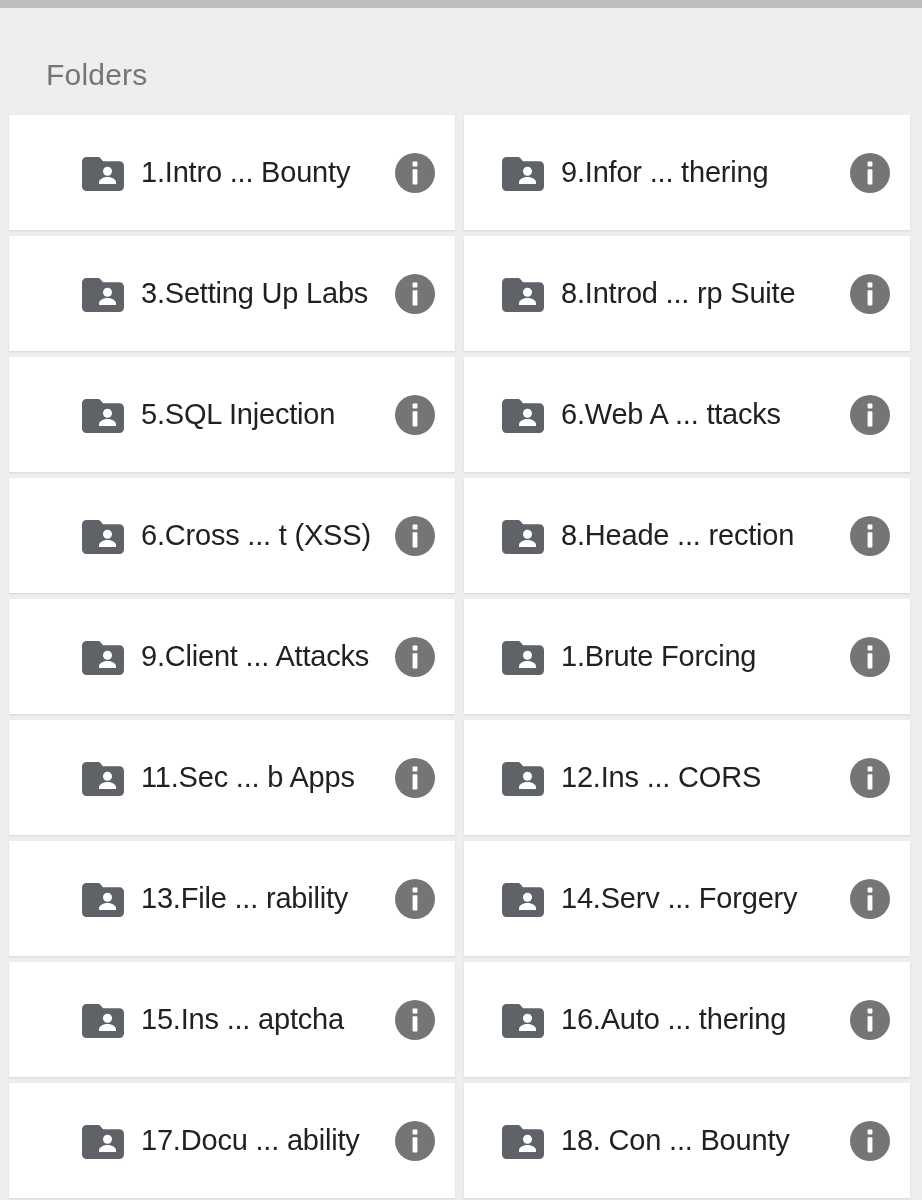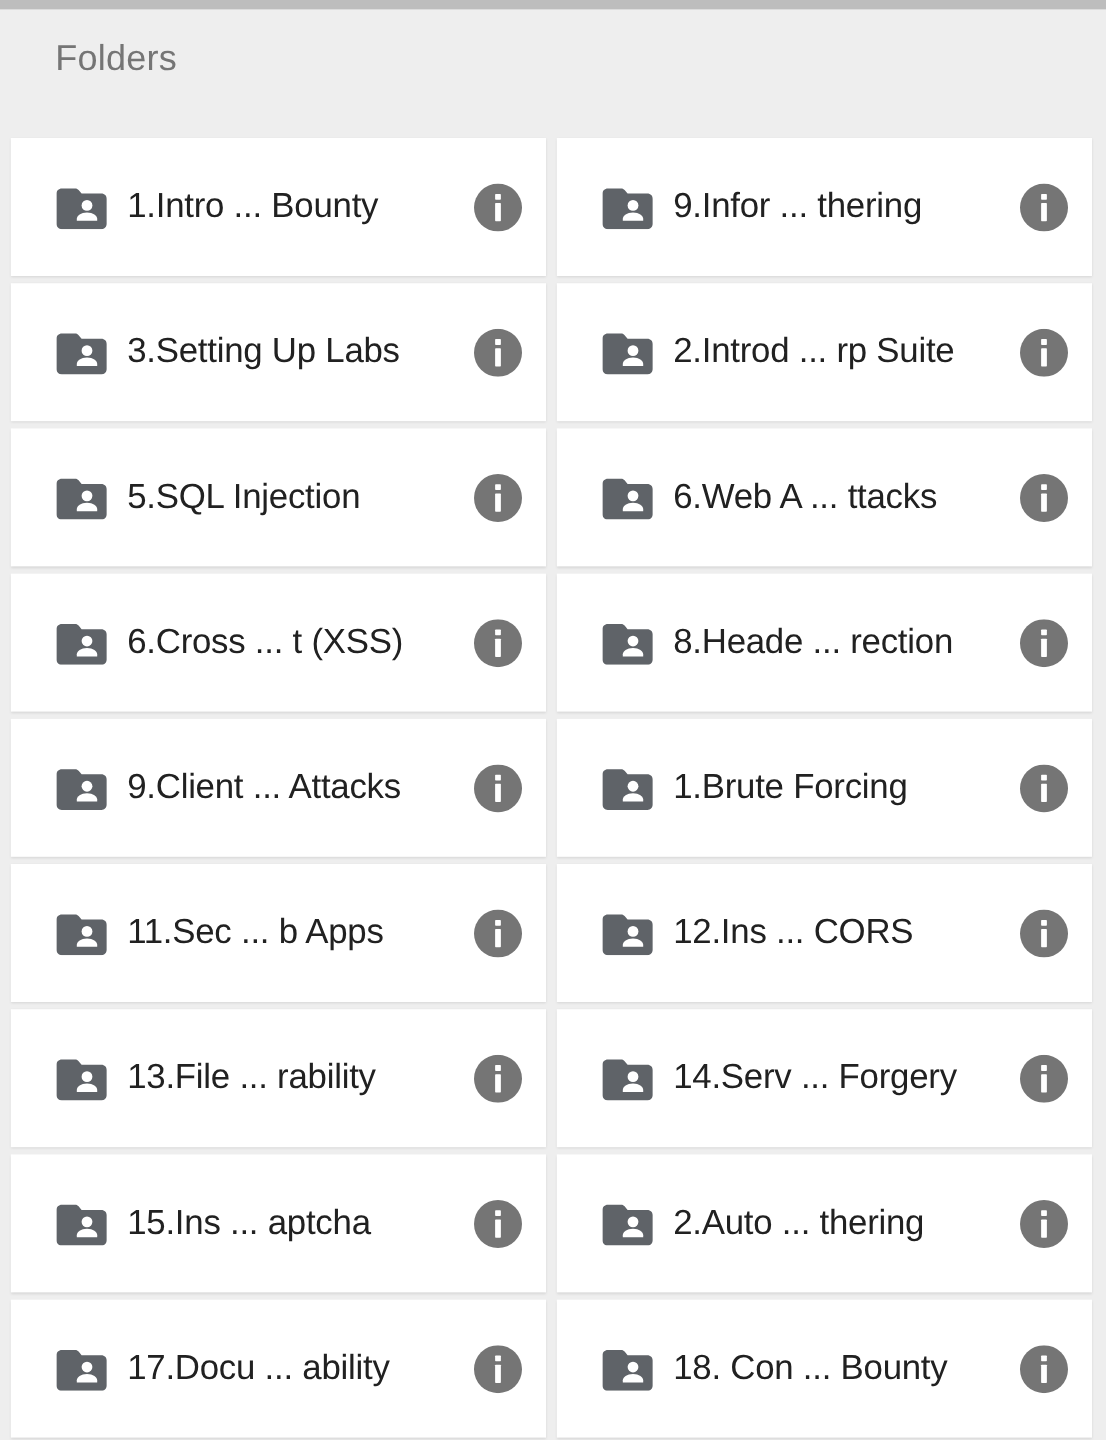--- a/index.html
+++ b/index.html
@@ -29,21 +29,21 @@
     background: #bdbdbd;
   }
   .section-header {
     position: absolute;
     top: 8px;
     left: 0;
     width: 922px;
     height: 82px;
     background: #eeeeee;
     display: flex;
-    align-items: center;
+    align-items: flex-end;
   }
   .section-title {
     margin-left: 46px;
     font-size: 30px;
     color: #757575;
     font-weight: 400;
     letter-spacing: 0.2px;
     line-height: 1;
     white-space: nowrap;
   }
@@ -62,20 +62,21 @@
     box-sizing: border-box;
     display: flex;
     align-items: center;
     margin-bottom: 6px;
     box-shadow: 0 1px 2px rgba(0,0,0,0.10);
     position: relative;
     cursor: pointer;
   }
   .folder-card.col-left {
     margin-right: 9px;
+    padding-left: 35px;
   }
   .folder-icon {
     width: 42px;
     height: 36px;
     margin-left: 38px;
     flex: 0 0 auto;
     display: block;
   }
   .folder-label {
     margin-left: 17px;
@@ -146,21 +147,21 @@
           <rect x="17.6" y="8.6" width="4.8" height="4.8" rx="0.6" fill="#ffffff"></rect>
           <rect x="17.6" y="16.2" width="4.8" height="15.2" rx="0.6" fill="#ffffff"></rect>
         </svg>
       </div>
       <div class="folder-card">
         <svg class="folder-icon" viewBox="0 0 42 36">
           <path d="M4.5 2h11.2c1.1 0 2.1.5 2.8 1.3L21 6.3h16.5c2.5 0 4.5 2 4.5 4.5v20.7c0 2.5-2 4.5-4.5 4.5H4.5C2 36 0 34 0 31.5V6.5C0 4 2 2 4.5 2z" fill="#5f6368"></path>
           <circle cx="25.5" cy="16.2" r="4.5" fill="#ffffff"></circle>
           <path d="M25.5 22c-5 0-8.5 2.7-8.5 5.3V29h17v-1.7c0-2.6-3.5-5.3-8.5-5.3z" fill="#ffffff"></path>
         </svg>
-        <div class="folder-label">2.Introd ... rp Suite</div>
+        <div class="folder-label">8.Introd ... rp Suite</div>
         <svg class="info-icon" viewBox="0 0 40 40">
           <circle cx="20" cy="20" r="20" fill="#757575"></circle>
           <rect x="17.6" y="8.6" width="4.8" height="4.8" rx="0.6" fill="#ffffff"></rect>
           <rect x="17.6" y="16.2" width="4.8" height="15.2" rx="0.6" fill="#ffffff"></rect>
         </svg>
       </div>
       <div class="folder-card col-left">
         <svg class="folder-icon" viewBox="0 0 42 36">
           <path d="M4.5 2h11.2c1.1 0 2.1.5 2.8 1.3L21 6.3h16.5c2.5 0 4.5 2 4.5 4.5v20.7c0 2.5-2 4.5-4.5 4.5H4.5C2 36 0 34 0 31.5V6.5C0 4 2 2 4.5 2z" fill="#5f6368"></path>
           <circle cx="25.5" cy="16.2" r="4.5" fill="#ffffff"></circle>
@@ -302,21 +303,21 @@
           <rect x="17.6" y="8.6" width="4.8" height="4.8" rx="0.6" fill="#ffffff"></rect>
           <rect x="17.6" y="16.2" width="4.8" height="15.2" rx="0.6" fill="#ffffff"></rect>
         </svg>
       </div>
       <div class="folder-card">
         <svg class="folder-icon" viewBox="0 0 42 36">
           <path d="M4.5 2h11.2c1.1 0 2.1.5 2.8 1.3L21 6.3h16.5c2.5 0 4.5 2 4.5 4.5v20.7c0 2.5-2 4.5-4.5 4.5H4.5C2 36 0 34 0 31.5V6.5C0 4 2 2 4.5 2z" fill="#5f6368"></path>
           <circle cx="25.5" cy="16.2" r="4.5" fill="#ffffff"></circle>
           <path d="M25.5 22c-5 0-8.5 2.7-8.5 5.3V29h17v-1.7c0-2.6-3.5-5.3-8.5-5.3z" fill="#ffffff"></path>
         </svg>
-        <div class="folder-label">2.Auto ... thering</div>
+        <div class="folder-label">16.Auto ... thering</div>
         <svg class="info-icon" viewBox="0 0 40 40">
           <circle cx="20" cy="20" r="20" fill="#757575"></circle>
           <rect x="17.6" y="8.6" width="4.8" height="4.8" rx="0.6" fill="#ffffff"></rect>
           <rect x="17.6" y="16.2" width="4.8" height="15.2" rx="0.6" fill="#ffffff"></rect>
         </svg>
       </div>
       <div class="folder-card col-left">
         <svg class="folder-icon" viewBox="0 0 42 36">
           <path d="M4.5 2h11.2c1.1 0 2.1.5 2.8 1.3L21 6.3h16.5c2.5 0 4.5 2 4.5 4.5v20.7c0 2.5-2 4.5-4.5 4.5H4.5C2 36 0 34 0 31.5V6.5C0 4 2 2 4.5 2z" fill="#5f6368"></path>
           <circle cx="25.5" cy="16.2" r="4.5" fill="#ffffff"></circle>

